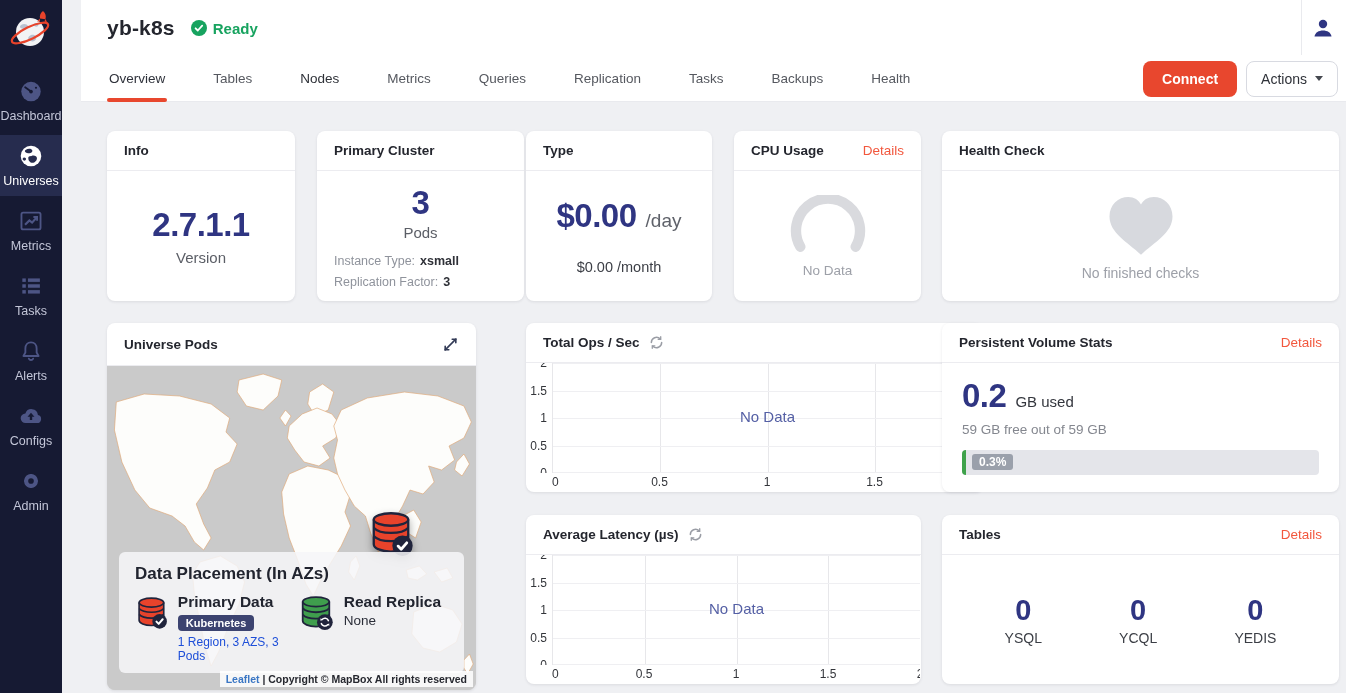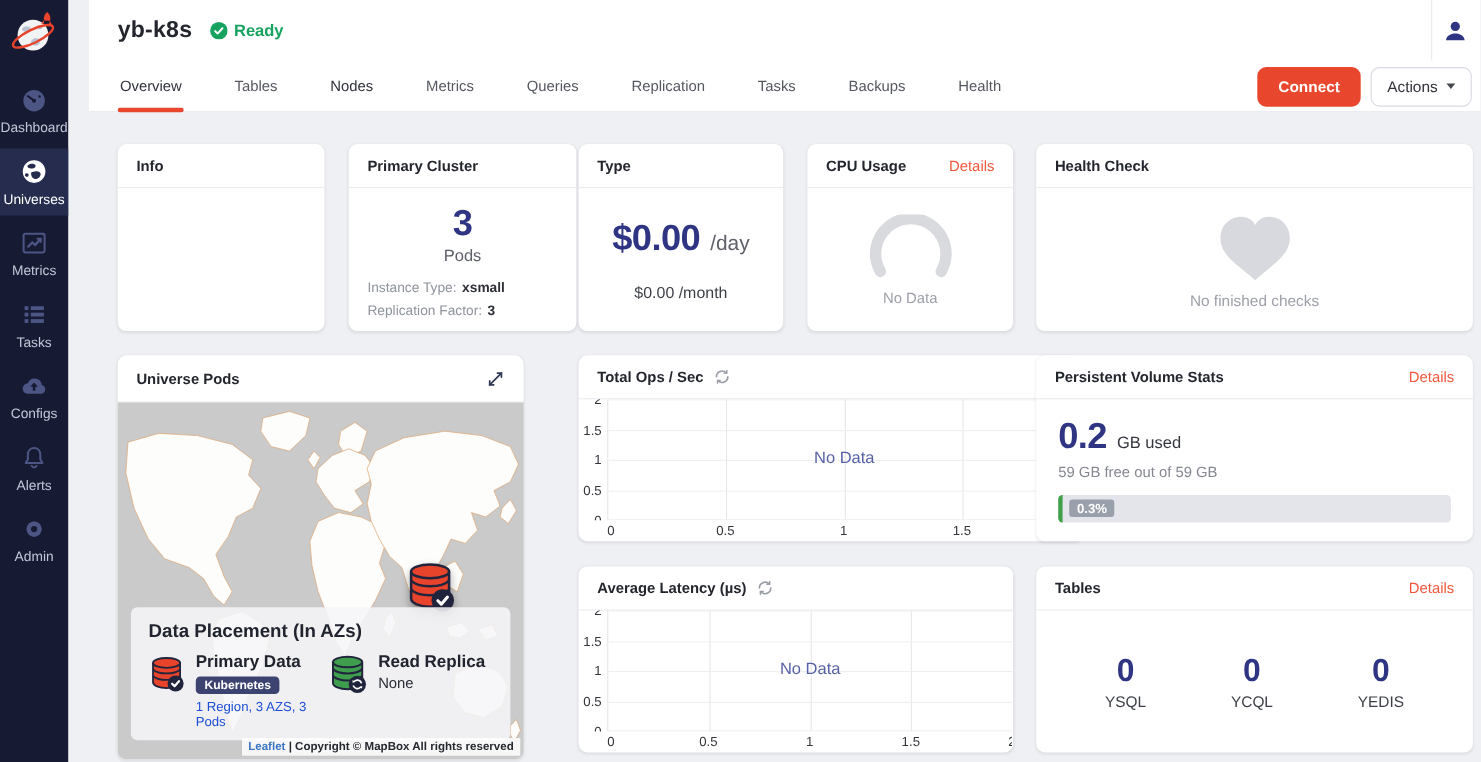--- a/index.html
+++ b/index.html
@@ -162,32 +162,32 @@
           <rect x="4" y="5" width="3.2" height="3.2"></rect>
             <rect x="9.2" y="5" width="11" height="3.2"></rect>
           <rect x="4" y="10.4" width="3.2" height="3.2"></rect>
             <rect x="9.2" y="10.4" width="11" height="3.2"></rect>
           <rect x="4" y="15.8" width="3.2" height="3.2"></rect>
             <rect x="9.2" y="15.8" width="11" height="3.2"></rect>
         </svg>
         <span class="nav-label">Tasks</span>
       </div>
       <div class="nav-item">
+        <svg width="26" height="26" viewBox="0 0 24 24" fill="none" stroke="currentColor" stroke-width="1.7" stroke-linejoin="round">
+          <path d="M12 4c-3.2 0-5.2 2.3-5.2 5.6v3.8L5 16.6h14l-1.8-3.2V9.6C17.2 6.3 15.2 4 12 4z"></path>
+          <path d="M10 19a2.2 2.2 0 0 0 4 0" stroke-linecap="round"></path>
+        </svg>
+        <span class="nav-label">Alerts</span>
+      </div>
+      <div class="nav-item">
         <svg width="26" height="26" viewBox="0 0 24 24" fill="currentColor">
           <path d="M7 18.5h10.5a3.8 3.8 0 0 0 .9-7.5 6 6 0 0 0-11.6-1.4A4.3 4.3 0 0 0 7 18.5z"></path>
           <path d="M12 9l3.2 3.6h-2.1v3.2h-2.2v-3.2H8.8z" fill="#161a33"></path>
         </svg>
         <span class="nav-label">Configs</span>
-      </div>
-      <div class="nav-item">
-        <svg width="26" height="26" viewBox="0 0 24 24" fill="none" stroke="currentColor" stroke-width="1.7" stroke-linejoin="round">
-          <path d="M12 4c-3.2 0-5.2 2.3-5.2 5.6v3.8L5 16.6h14l-1.8-3.2V9.6C17.2 6.3 15.2 4 12 4z"></path>
-          <path d="M10 19a2.2 2.2 0 0 0 4 0" stroke-linecap="round"></path>
-        </svg>
-        <span class="nav-label">Alerts</span>
       </div>
       <div class="nav-item">
         <svg width="26" height="26" viewBox="0 0 24 24">
           <g fill="currentColor">
             <rect x="7" y="7" width="10" height="10" rx="2"></rect>
             <rect x="7" y="7" width="10" height="10" rx="2" transform="rotate(45 12 12)"></rect>
             <circle cx="12" cy="12" r="6.4"></circle>
           </g>
           <circle cx="12" cy="12" r="2.6" fill="#161a33"></circle>
         </svg>
@@ -228,20 +228,24 @@
         <button class="btn-actions">
           <span>Actions</span>
           <span class="caret"></span>
         </button>
       </div>
     </div>
   </div>
 
   <div class="card" id="card-info">
     <div class="card-header">Info</div>
+    <div class="card-body">
+      <div class="big-num">2.7.1.1</div>
+      <div class="big-sub">Version</div>
+    </div>
   </div>
 
   <div class="card" id="card-primary">
     <div class="card-header">Primary Cluster</div>
     <div class="card-body" style="justify-content:flex-start; padding-top:13px;">
       <div class="big-num">3</div>
       <div class="big-sub" style="margin-top:2px;">Pods</div>
       <div class="kv-rows">
         <div class="kv-row"><span>Instance Type:</span><b>xsmall</b></div>
         <div class="kv-row"><span>Replication Factor:</span><b>3</b></div>

